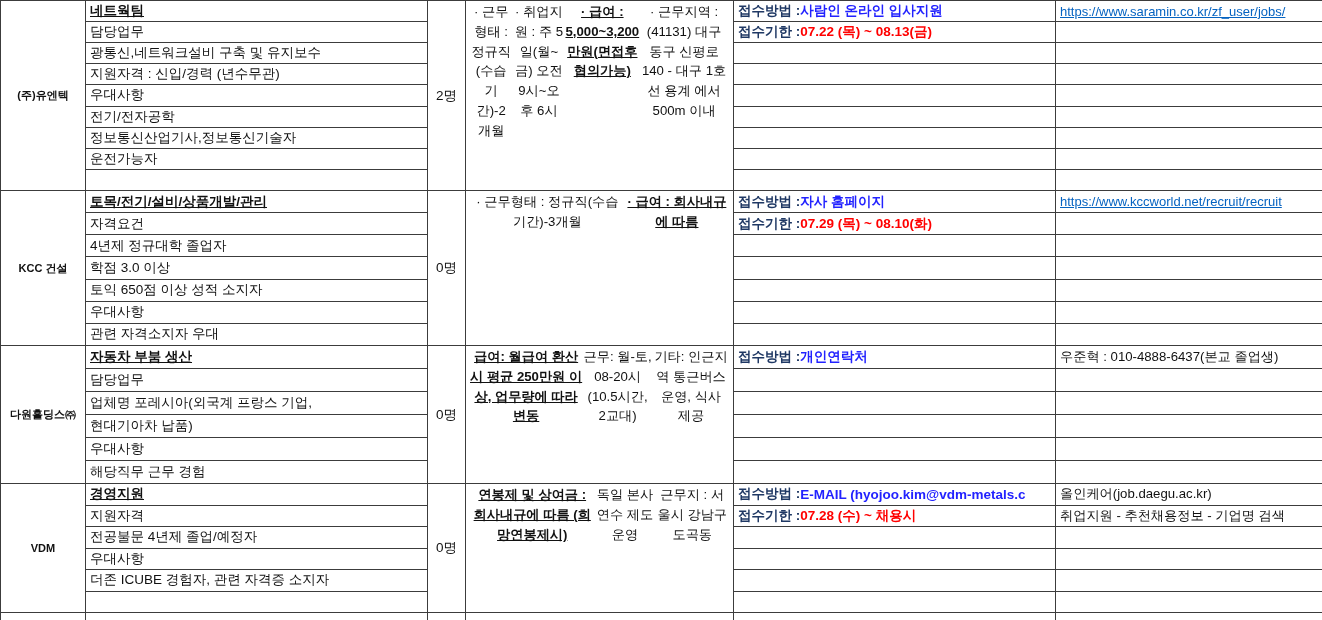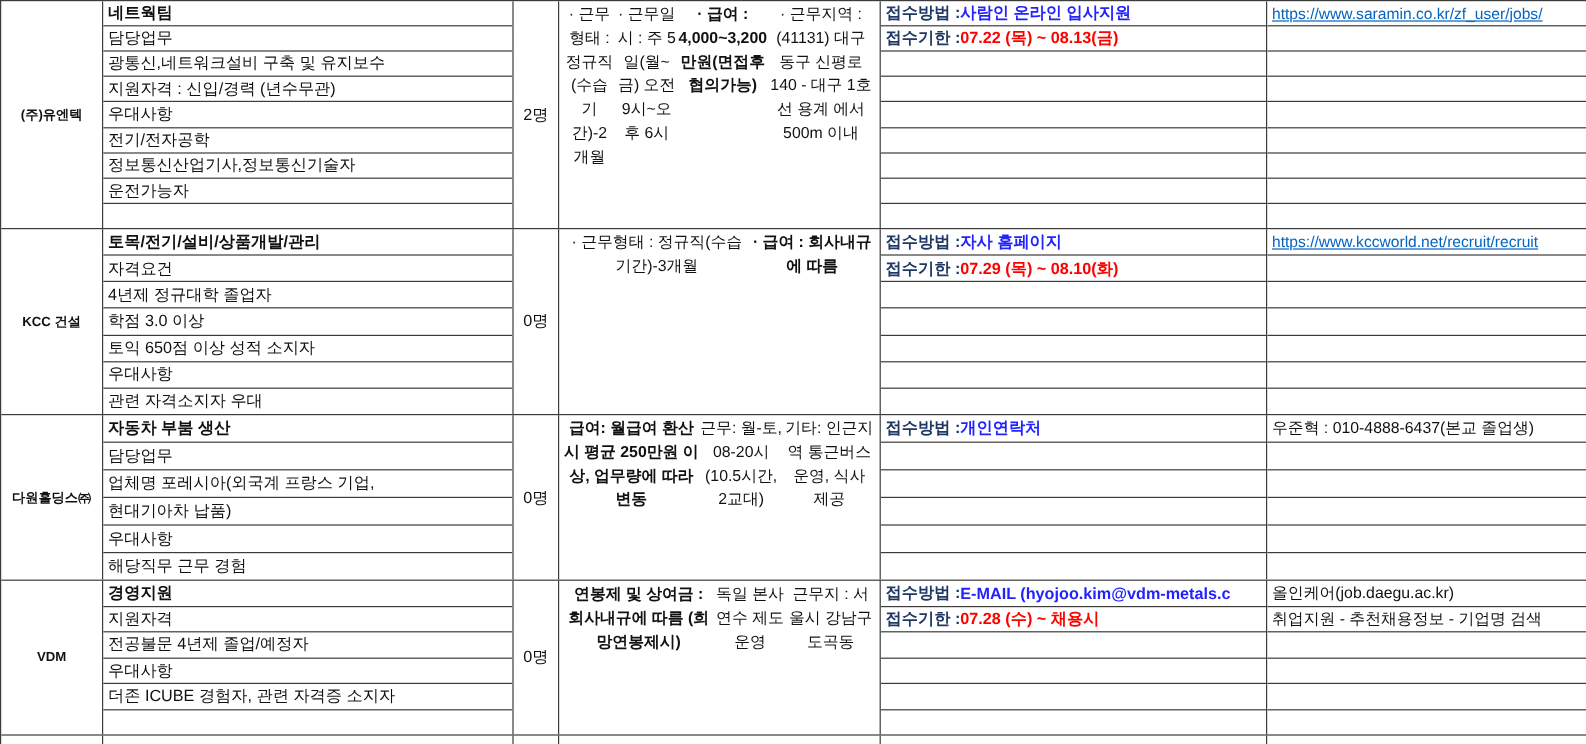--- a/index.html
+++ b/index.html
@@ -16,21 +16,21 @@
     border-right: 1px solid #3c3c3c; font-size: 13.5px; color: #111; }
   .cB, .cE, .cF { display: flex; flex-direction: column; border-right: 1px solid #3c3c3c; overflow: hidden; }
   .cF { border-right: none; }
   .r { flex: 1 1 0; display: flex; align-items: center; padding: 0 4px;
     border-bottom: 1px solid #3c3c3c; font-size: 13.5px; color: #111;
     white-space: nowrap; overflow: hidden; }
   .r:last-child { border-bottom: none; text-align: right; }
   .cD { border-right: 1px solid #3c3c3c; display: flex; flex-direction: row;
     justify-content: center; text-align: center; font-size: 13.2px; line-height: 1.5;
     padding: 1px 4px; color: #111; overflow: hidden; }
-  .bold { font-weight: bold; }
+  .bold { font-weight: bold; text-decoration: underline; }
   .lbl { color: #1F3864; font-weight: bold; font-size: 13.5px; }
   .val-blue { color: #2222FF; font-weight: bold; font-size: 13.5px; }
   .val-red { color: #FF0000; font-weight: bold; font-size: 13.5px; }
   a.link { color: #0563C1; text-decoration: underline; font-size: 13px; cursor: pointer; }
   .fxt { font-size: 13.2px; color: #111; }
 </style>
 </head>
 <body>
 
 <div class="sheet">
@@ -48,22 +48,22 @@
       <div class="r">전기/전자공학</div>
       <div class="r">정보통신산업기사,정보통신기술자</div>
       <div class="r">운전가능자</div>
       <div class="r"></div>
     </div>
     <div class="cC">
       <span>2명</span>
     </div>
     <div class="cD">
       <div>· 근무형태 : 정규직(수습기간)-2개월</div>
-      <div>· 근무일시 : 주 5일(월~금) 오전 9시~오후 6시</div>
-      <div class="bold">· 급여 : 4,000~3,200만원(면접후 협의가능)</div>
+      <div>· 취업지원 : 주 5일(월~금) 오전 9시~오후 6시</div>
+      <div class="bold">· 급여 : 5,000~3,200만원(면접후 협의가능)</div>
       <div>· 근무지역 : (41131) 대구 동구 신평로 140 - 대구 1호선 용계 에서 500m 이내</div>
     </div>
     <div class="cE">
       <div class="r">
         <span class="lbl">접수방법 : </span>
         <span class="val-blue">사람인 온라인 입사지원</span>
       </div>
       <div class="r">
         <span class="lbl">접수기한 : </span>
         <span class="val-red">07.22 (목) ~ 08.13(금)</span>

